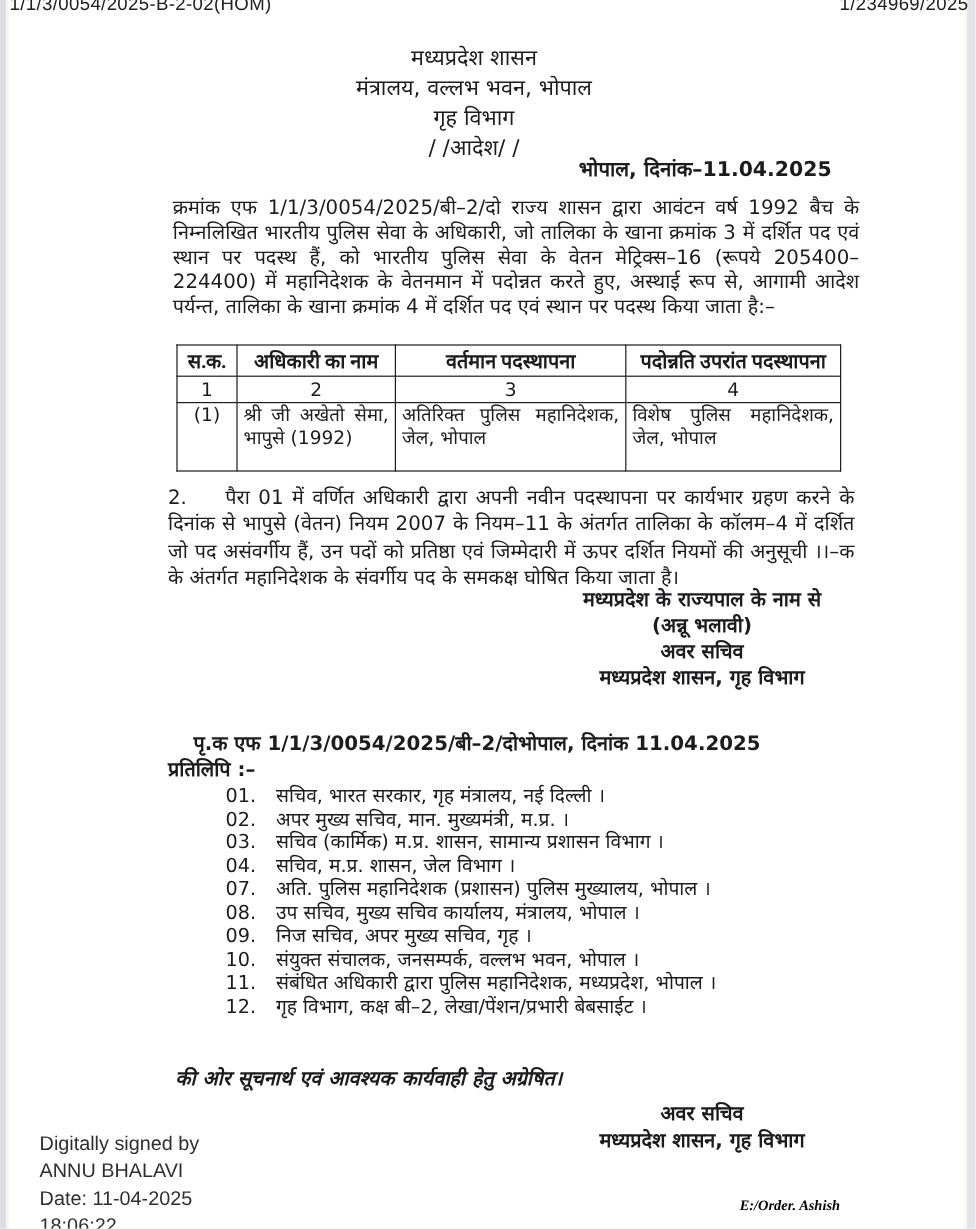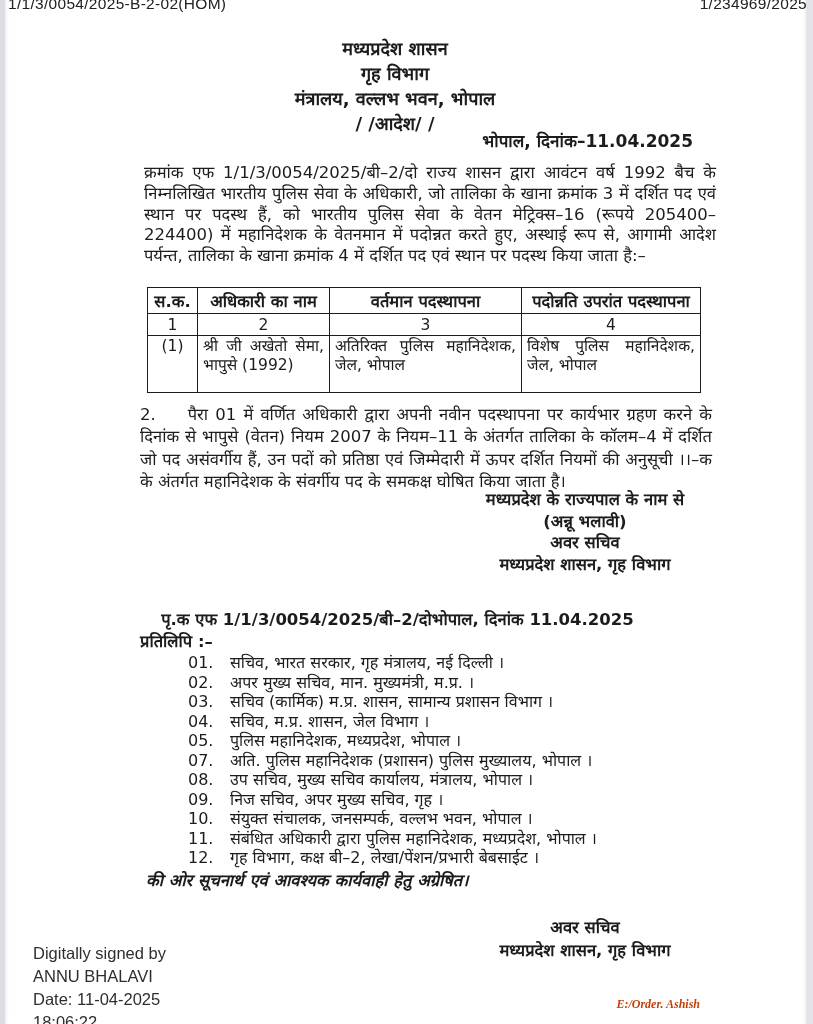--- a/index.html
+++ b/index.html
@@ -14,39 +14,39 @@
   .edge.right { right:0; width:7px; background:#e3e3e8; box-shadow:-2px 0 3px rgba(0,0,0,0.05); }
 
   .ref-row {
     position:absolute; top:-5px; left:8px; right:6px;
     display:flex; justify-content:space-between;
     font-family:"Liberation Sans", sans-serif; font-size:15.5px; color:#202022;
     letter-spacing:0.3px;
   }
   .doc-header {
     position:absolute; top:36px; left:0; width:790px; text-align:center;
-    font-size:18px; font-weight:bold; line-height:25px;
+    font-size:18px; font-weight:normal; line-height:25px;
   }
   .date-top {
     position:absolute; top:129px; right:120px;
     font-size:17px; font-weight:bold;
   }
   .para1 {
     position:absolute; top:163px; left:144px; width:572px;
     font-size:16.5px; line-height:20.8px; text-align:justify;
   }
   table.officer-table {
     position:absolute; top:287px; left:147px; width:553px;
     border-collapse:collapse; table-layout:fixed;
     font-size:16px;
   }
   table.officer-table th, table.officer-table td {
     border:1.8px solid #1c1c1e; padding:1px 5px; overflow:hidden;
   }
-  table.officer-table th { font-size:16.5px; font-weight:bold; text-align:center; height:25px; }
+  table.officer-table th { font-size:16.5px; font-weight:bold; text-align:center; height:25px;font-family:Liberation Serif, serif; }
   tr.colnum-row td { text-align:center; height:22px; font-size:15.5px; }
   tr.data-row td { vertical-align:top; height:57px; line-height:19px; font-size:15.5px; }
   td.cell-sno { text-align:center; }
   td.cell-just { text-align:justify; }
   .para2 {
     position:absolute; top:404px; left:140px; width:572px;
     font-size:16.5px; line-height:22.3px; text-align:justify;
   }
   .num-gap { display:inline-block; width:32px; }
   .sig1 {
@@ -59,54 +59,54 @@
     font-size:16.5px; font-weight:bold;
   }
   .copy-label {
     position:absolute; top:629px; left:140px;
     font-size:16.5px; font-weight:bold;
   }
   .copy-list { position:absolute; top:653px; left:140px; width:590px; font-size:16px; }
   .copy-item { display:flex; height:19.5px; line-height:19.5px; }
   .copy-item .num { margin-left:48px; width:42px; flex:none; }
   .closing-line {
-    position:absolute; top:868px; left:146px;
+    position:absolute; top:886px; left:146px;
     font-size:16.5px; font-weight:bold; font-style:italic;
   }
   .sig2 {
     position:absolute; top:916px; left:435px; width:300px; text-align:center;
     font-size:16.5px; font-weight:bold; line-height:23px;
   }
   .digital-sig {
     position:absolute; top:942px; left:33px;
     font-family:"Liberation Sans", sans-serif; font-size:16.5px;
     color:#2e2e31; line-height:23px;
   }
   .order-ref {
     position:absolute; top:997px; right:113px;
     font-family:"Liberation Serif", serif; font-style:italic; font-weight:bold;
-    font-size:12px; color:#c2410c;text-align:right;
+    font-size:12px; color:#000000;text-align:right;
   }
 </style>
 </head>
 <body>
 
 <div class="page">
   <div class="edge left"></div>
   <div class="edge right"></div>
 
   <div class="ref-row">
     <span>1/1/3/0054/2025-B-2-02(HOM)</span>
     <span>1/234969/2025</span>
   </div>
 
   <div class="doc-header">
     <div>मध्यप्रदेश शासन</div>
+    <div>मंत्रालय, वल्लभ भवन, भोपाल</div>
     <div>गृह विभाग</div>
-    <div>मंत्रालय, वल्लभ भवन, भोपाल</div>
     <div>/ /आदेश/ /</div>
   </div>
 
   <div class="date-top">भोपाल, दिनांक–11.04.2025</div>
 
   <p class="para1">क्रमांक एफ 1/1/3/0054/2025/बी–2/दो राज्य शासन द्वारा आवंटन वर्ष 1992 बैच के निम्नलिखित भारतीय पुलिस सेवा के अधिकारी, जो तालिका के खाना क्रमांक 3 में दर्शित पद एवं स्थान पर पदस्थ हैं, को भारतीय पुलिस सेवा के वेतन मेट्रिक्स–16 (रूपये 205400–224400) में महानिदेशक के वेतनमान में पदोन्नत करते हुए, अस्थाई रूप से, आगामी आदेश पर्यन्त, तालिका के खाना क्रमांक 4 में दर्शित पद एवं स्थान पर पदस्थ किया जाता है:–</p>
 
   <table class="officer-table">
     <colgroup>
       <col style="width:50px">
@@ -165,24 +165,20 @@
       </div>
     <div class="copy-item">
         <span class="num">03.</span>
         <span>सचिव (कार्मिक) म.प्र. शासन, सामान्य प्रशासन विभाग ।</span>
       </div>
     <div class="copy-item">
         <span class="num">04.</span>
         <span>सचिव, म.प्र. शासन, जेल विभाग ।</span>
       </div>
     <div class="copy-item">
-        <span class="num">05.</span>
-        <span>पुलिस महानिदेशक, मध्यप्रदेश, भोपाल ।</span>
-      </div>
-    <div class="copy-item">
         <span class="num">07.</span>
         <span>अति. पुलिस महानिदेशक (प्रशासन) पुलिस मुख्यालय, भोपाल ।</span>
       </div>
     <div class="copy-item">
         <span class="num">08.</span>
         <span>उप सचिव, मुख्य सचिव कार्यालय, मंत्रालय, भोपाल ।</span>
       </div>
     <div class="copy-item">
         <span class="num">09.</span>
         <span>निज सचिव, अपर मुख्य सचिव, गृह ।</span>

